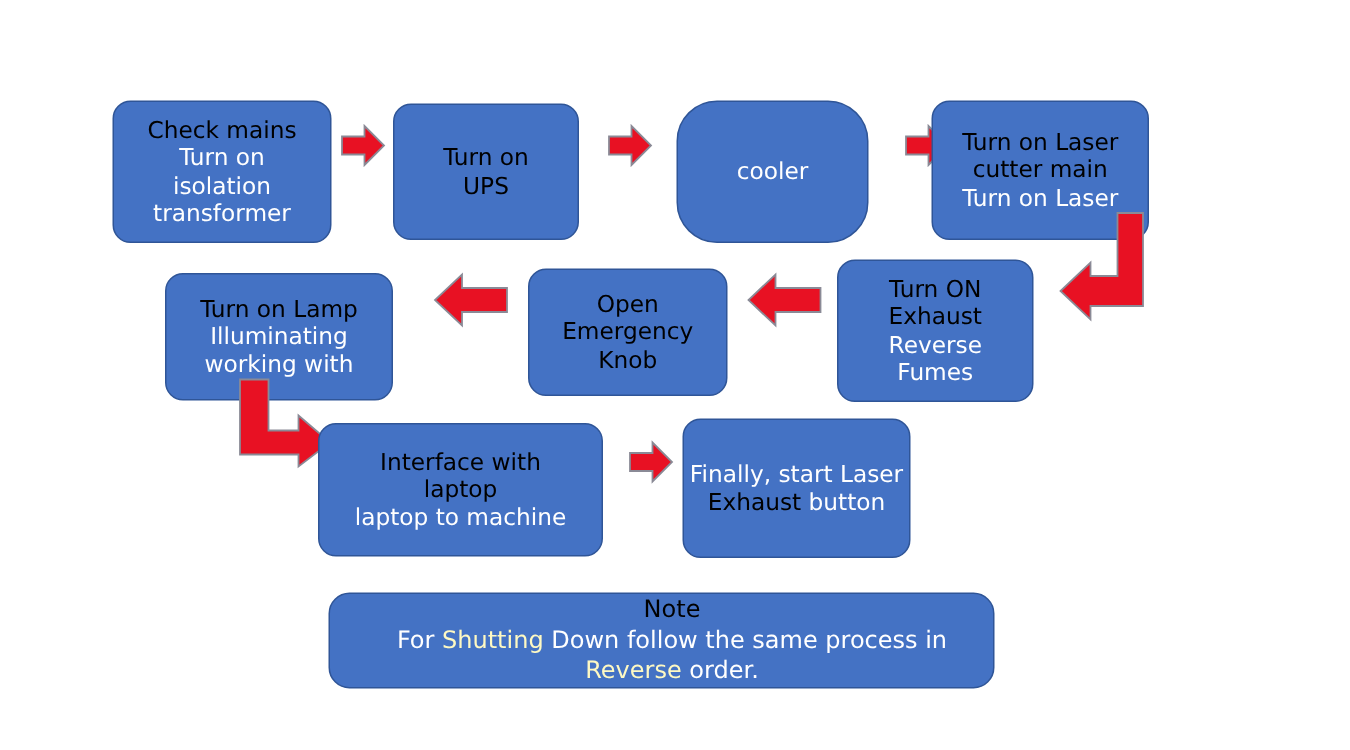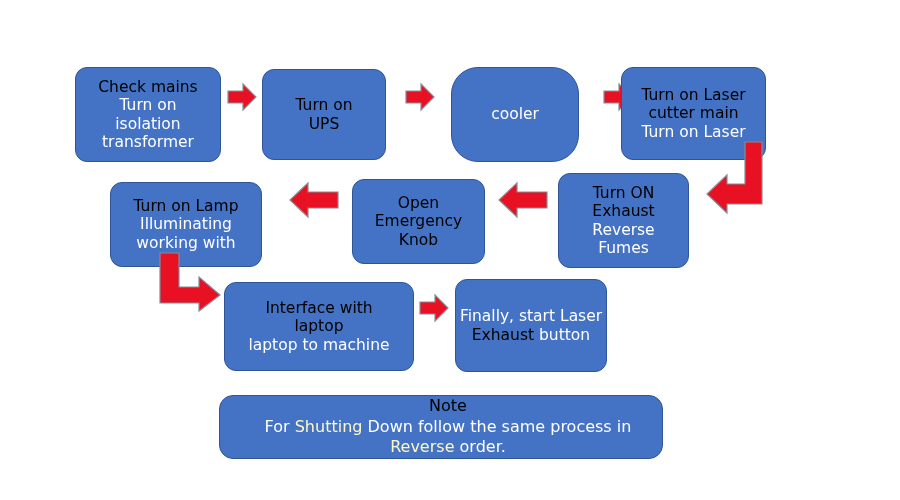--- a/index.html
+++ b/index.html
@@ -138,21 +138,21 @@
     <span class="ln t-light">Illuminating</span>
     <span class="ln t-light">working with</span>
   </div>
 
   <span class="arrow" style="left:155px; top:253px;">
     <svg width="68" height="60" viewBox="0 0 68 60">
       <path class="ar-fill ar-stroke" d="M5,0 L24,0 L24,34 L44,34 L44,24 L65,42 L44,58 L44,50 L5,50 Z"></path>
     </svg>
   </span>
 
-  <div class="node" style="left:224px; top:263px; width:190px; height:89px;">
+  <div class="node" style="left:212px; top:263px; width:190px; height:89px;">
     <span class="ln t-dark">Interface with</span>
     <span class="ln t-dark">laptop</span>
     <span class="ln t-light">laptop to machine</span>
   </div>
 
   <span class="arrow" style="left:418px; top:292px;">
     <svg width="32" height="32" viewBox="0 0 32 32">
       <path class="ar-fill ar-stroke" d="M2,10 L17,10 L17,3 L30,16 L17,29 L17,22 L2,22 Z"></path>
     </svg>
   </span>

